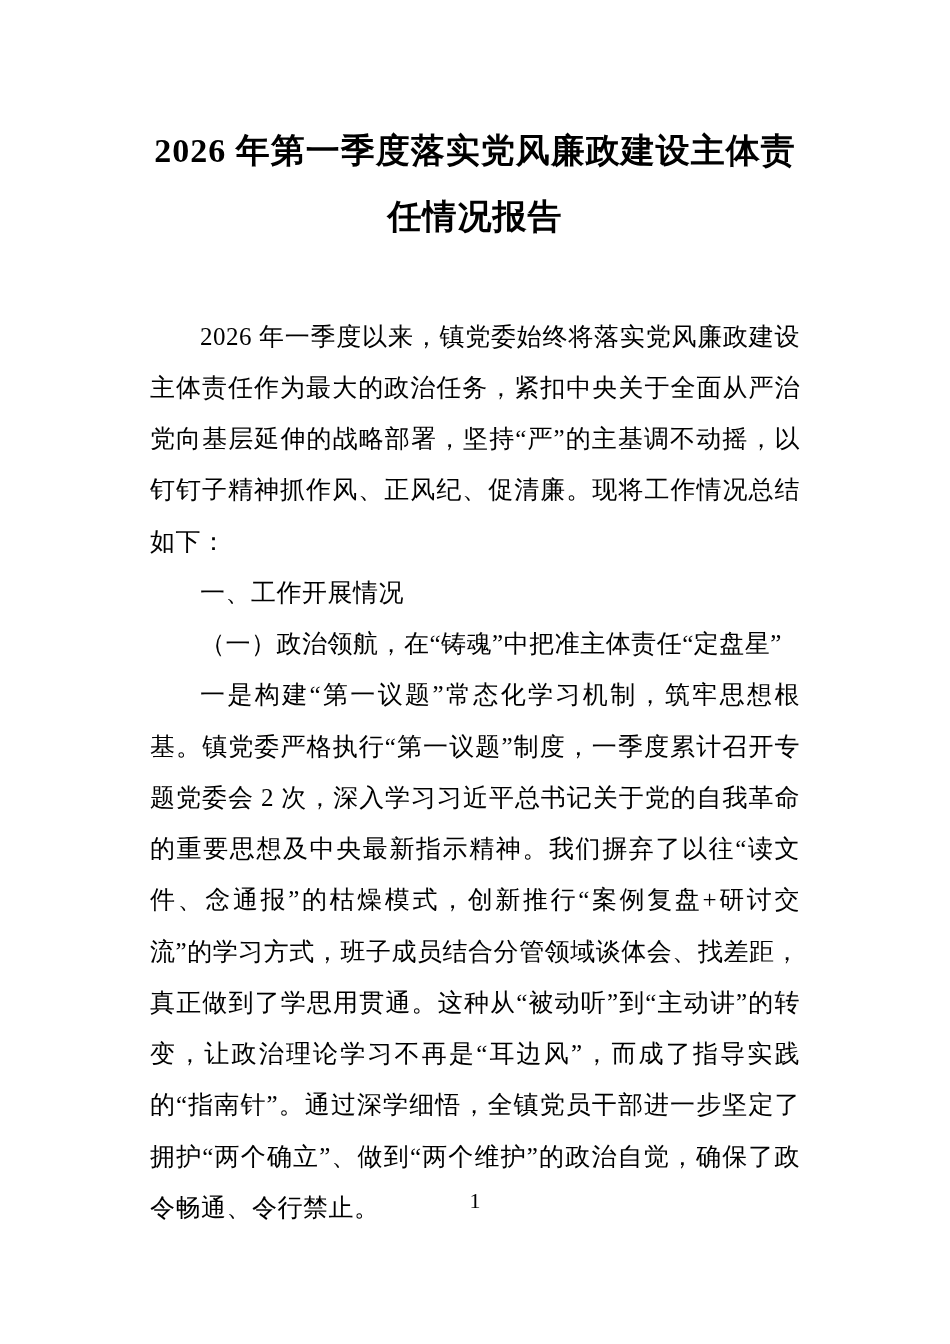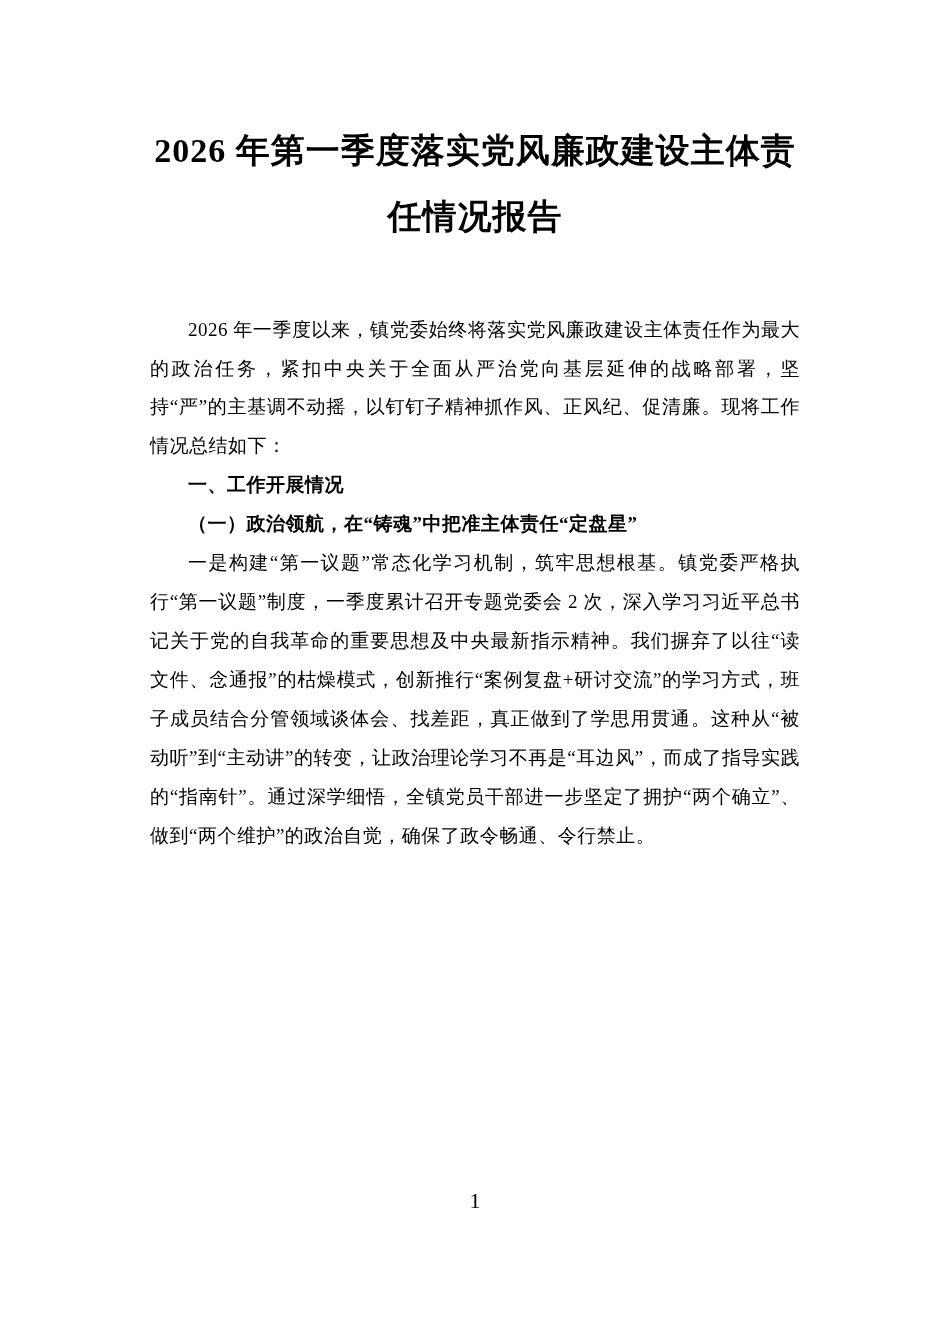--- a/index.html
+++ b/index.html
@@ -23,31 +23,31 @@
   .doc-title {
     font-size: 34px;
     font-weight: bold;
     text-align: center;
     line-height: 1.95;
     letter-spacing: 1px;
     margin-bottom: 60px;
     font-family: "Liberation Serif", "DejaVu Serif", serif;
   }
   .doc-body p {
-    font-size: 19px;
+    font-size: 25px;
     line-height: 2.05;
     text-align: justify;
     text-indent: 2em;
     letter-spacing: 0.5px;
   }
   .doc-body p.h1 {
-    font-weight: bold;
+    font-weight: normal;
   }
   .doc-body p.h2 {
-    font-weight: bold;
+    font-weight: normal;
   }
   .page-number {
     position: absolute;
     left: 0;
     right: 0;
     top: 1188px;
     text-align: center;
     font-size: 22px;
     font-family: "Liberation Serif", "DejaVu Serif", serif;
   }

